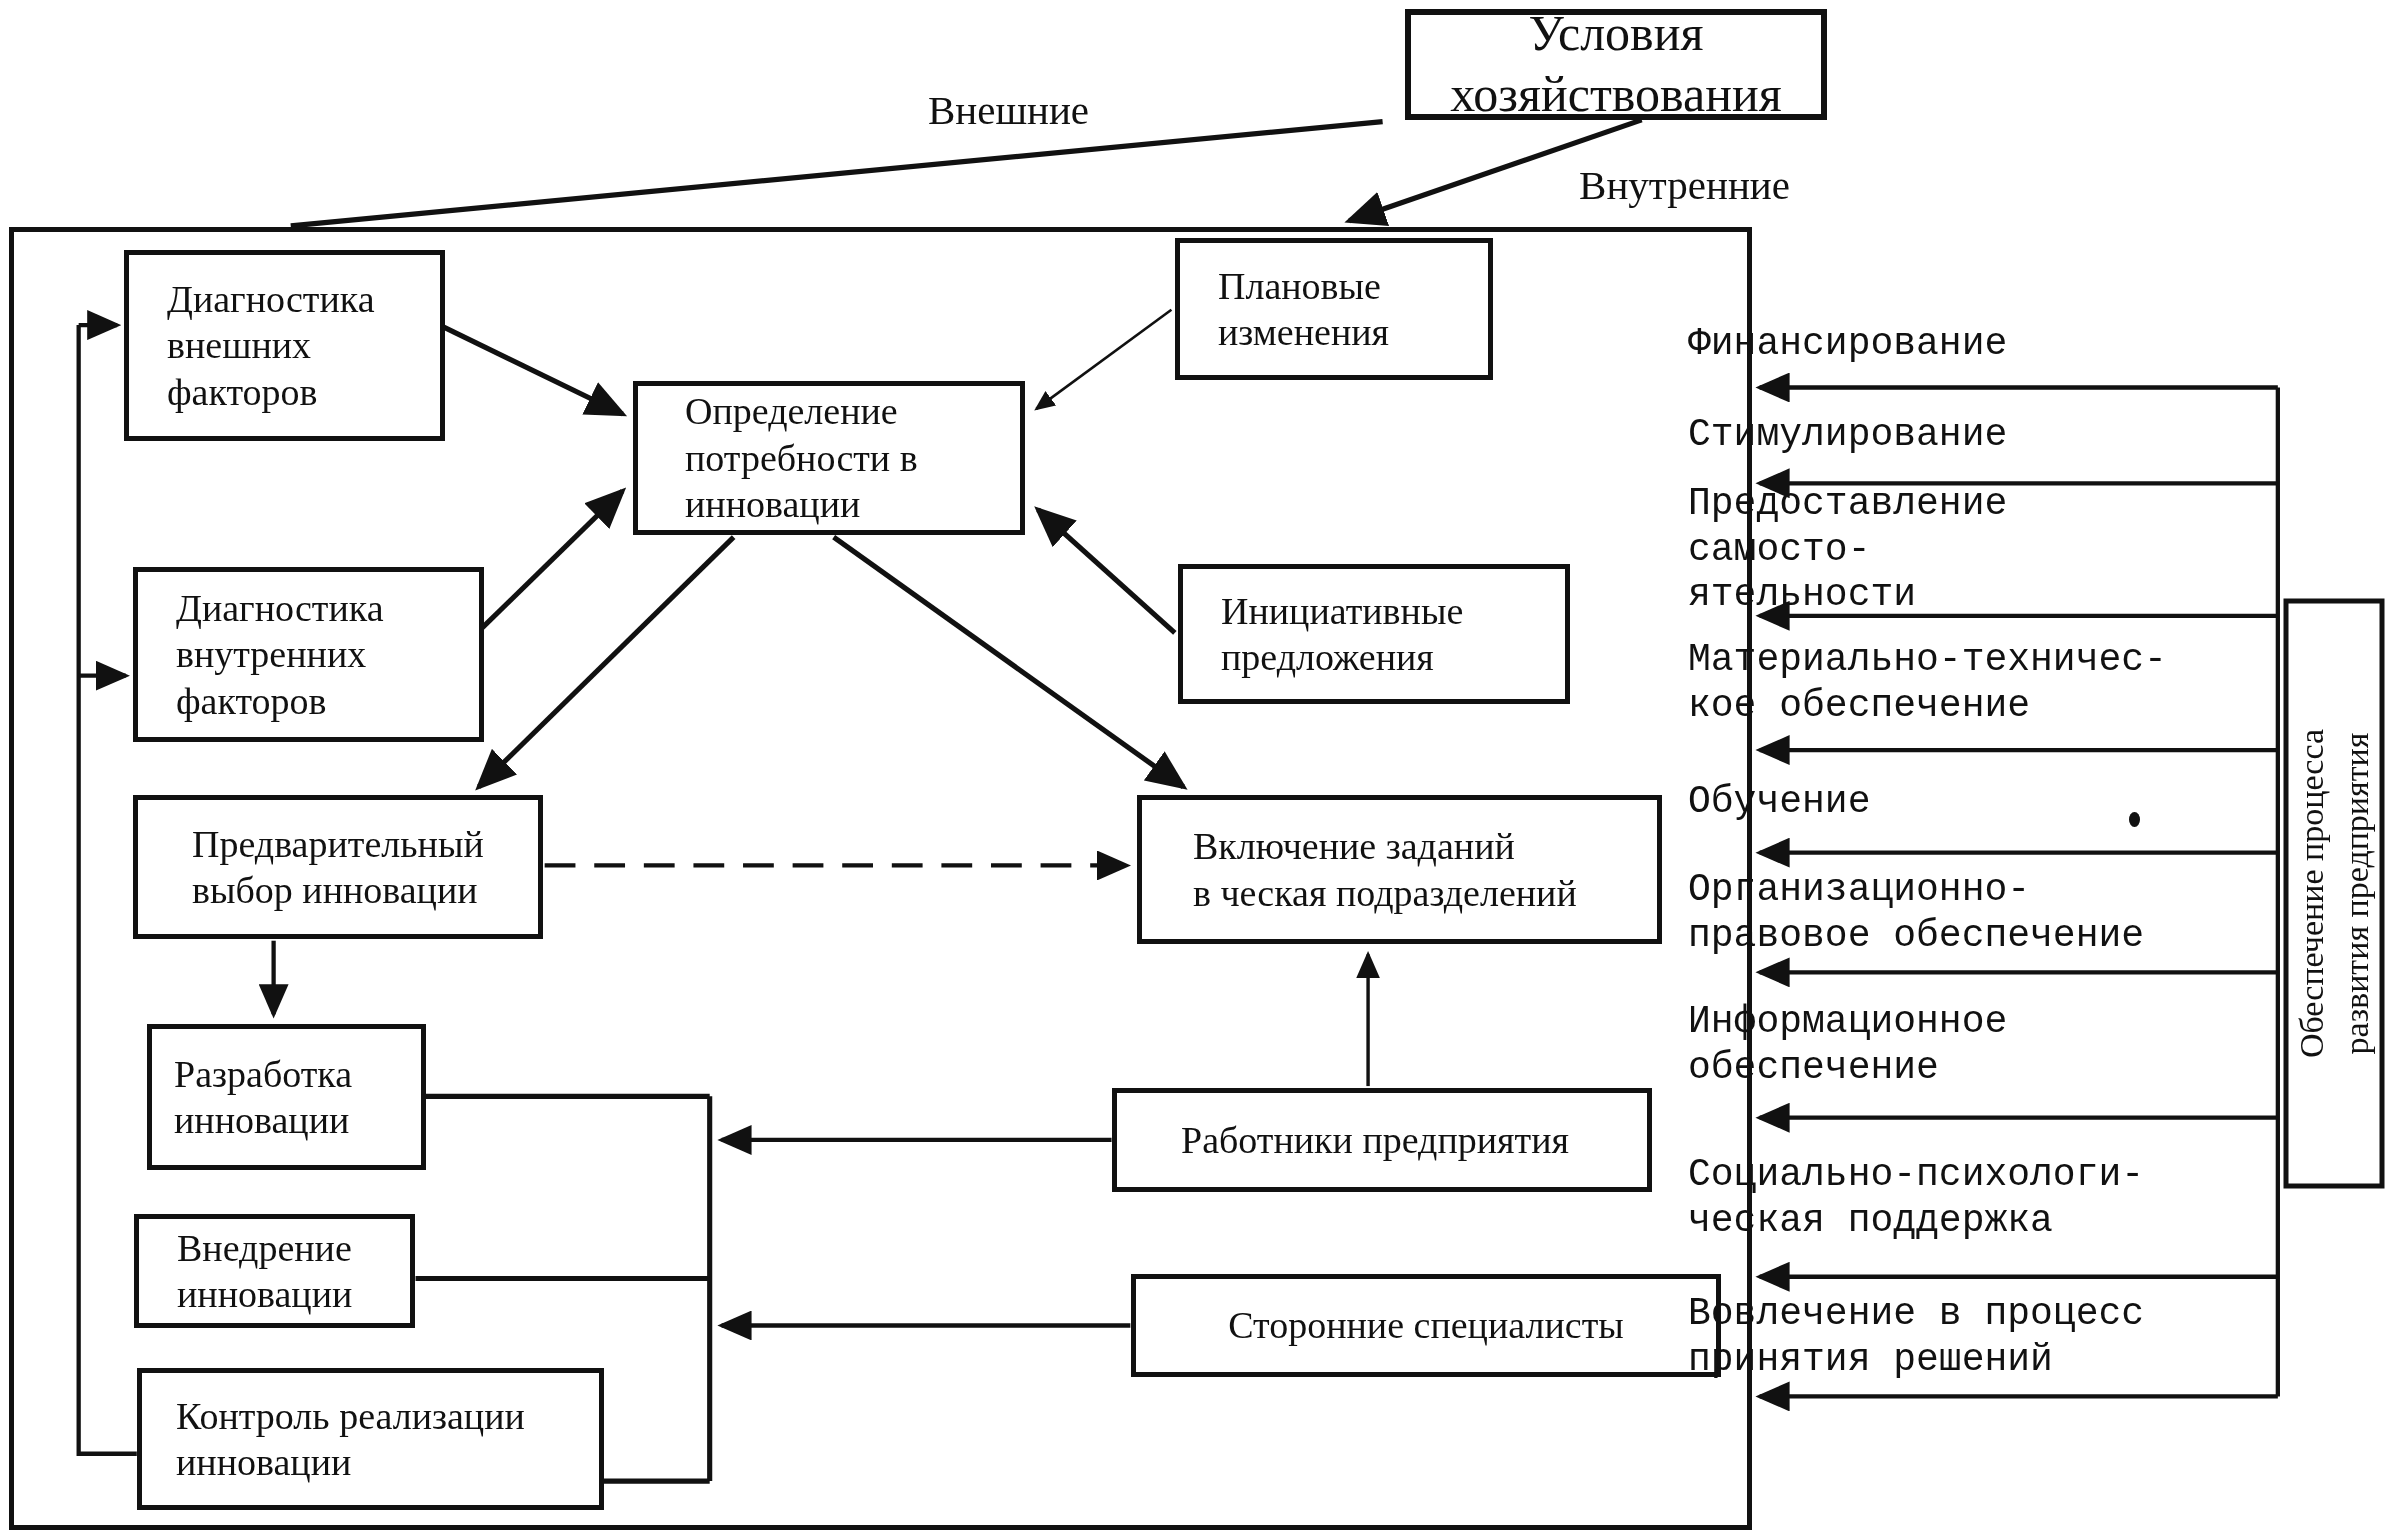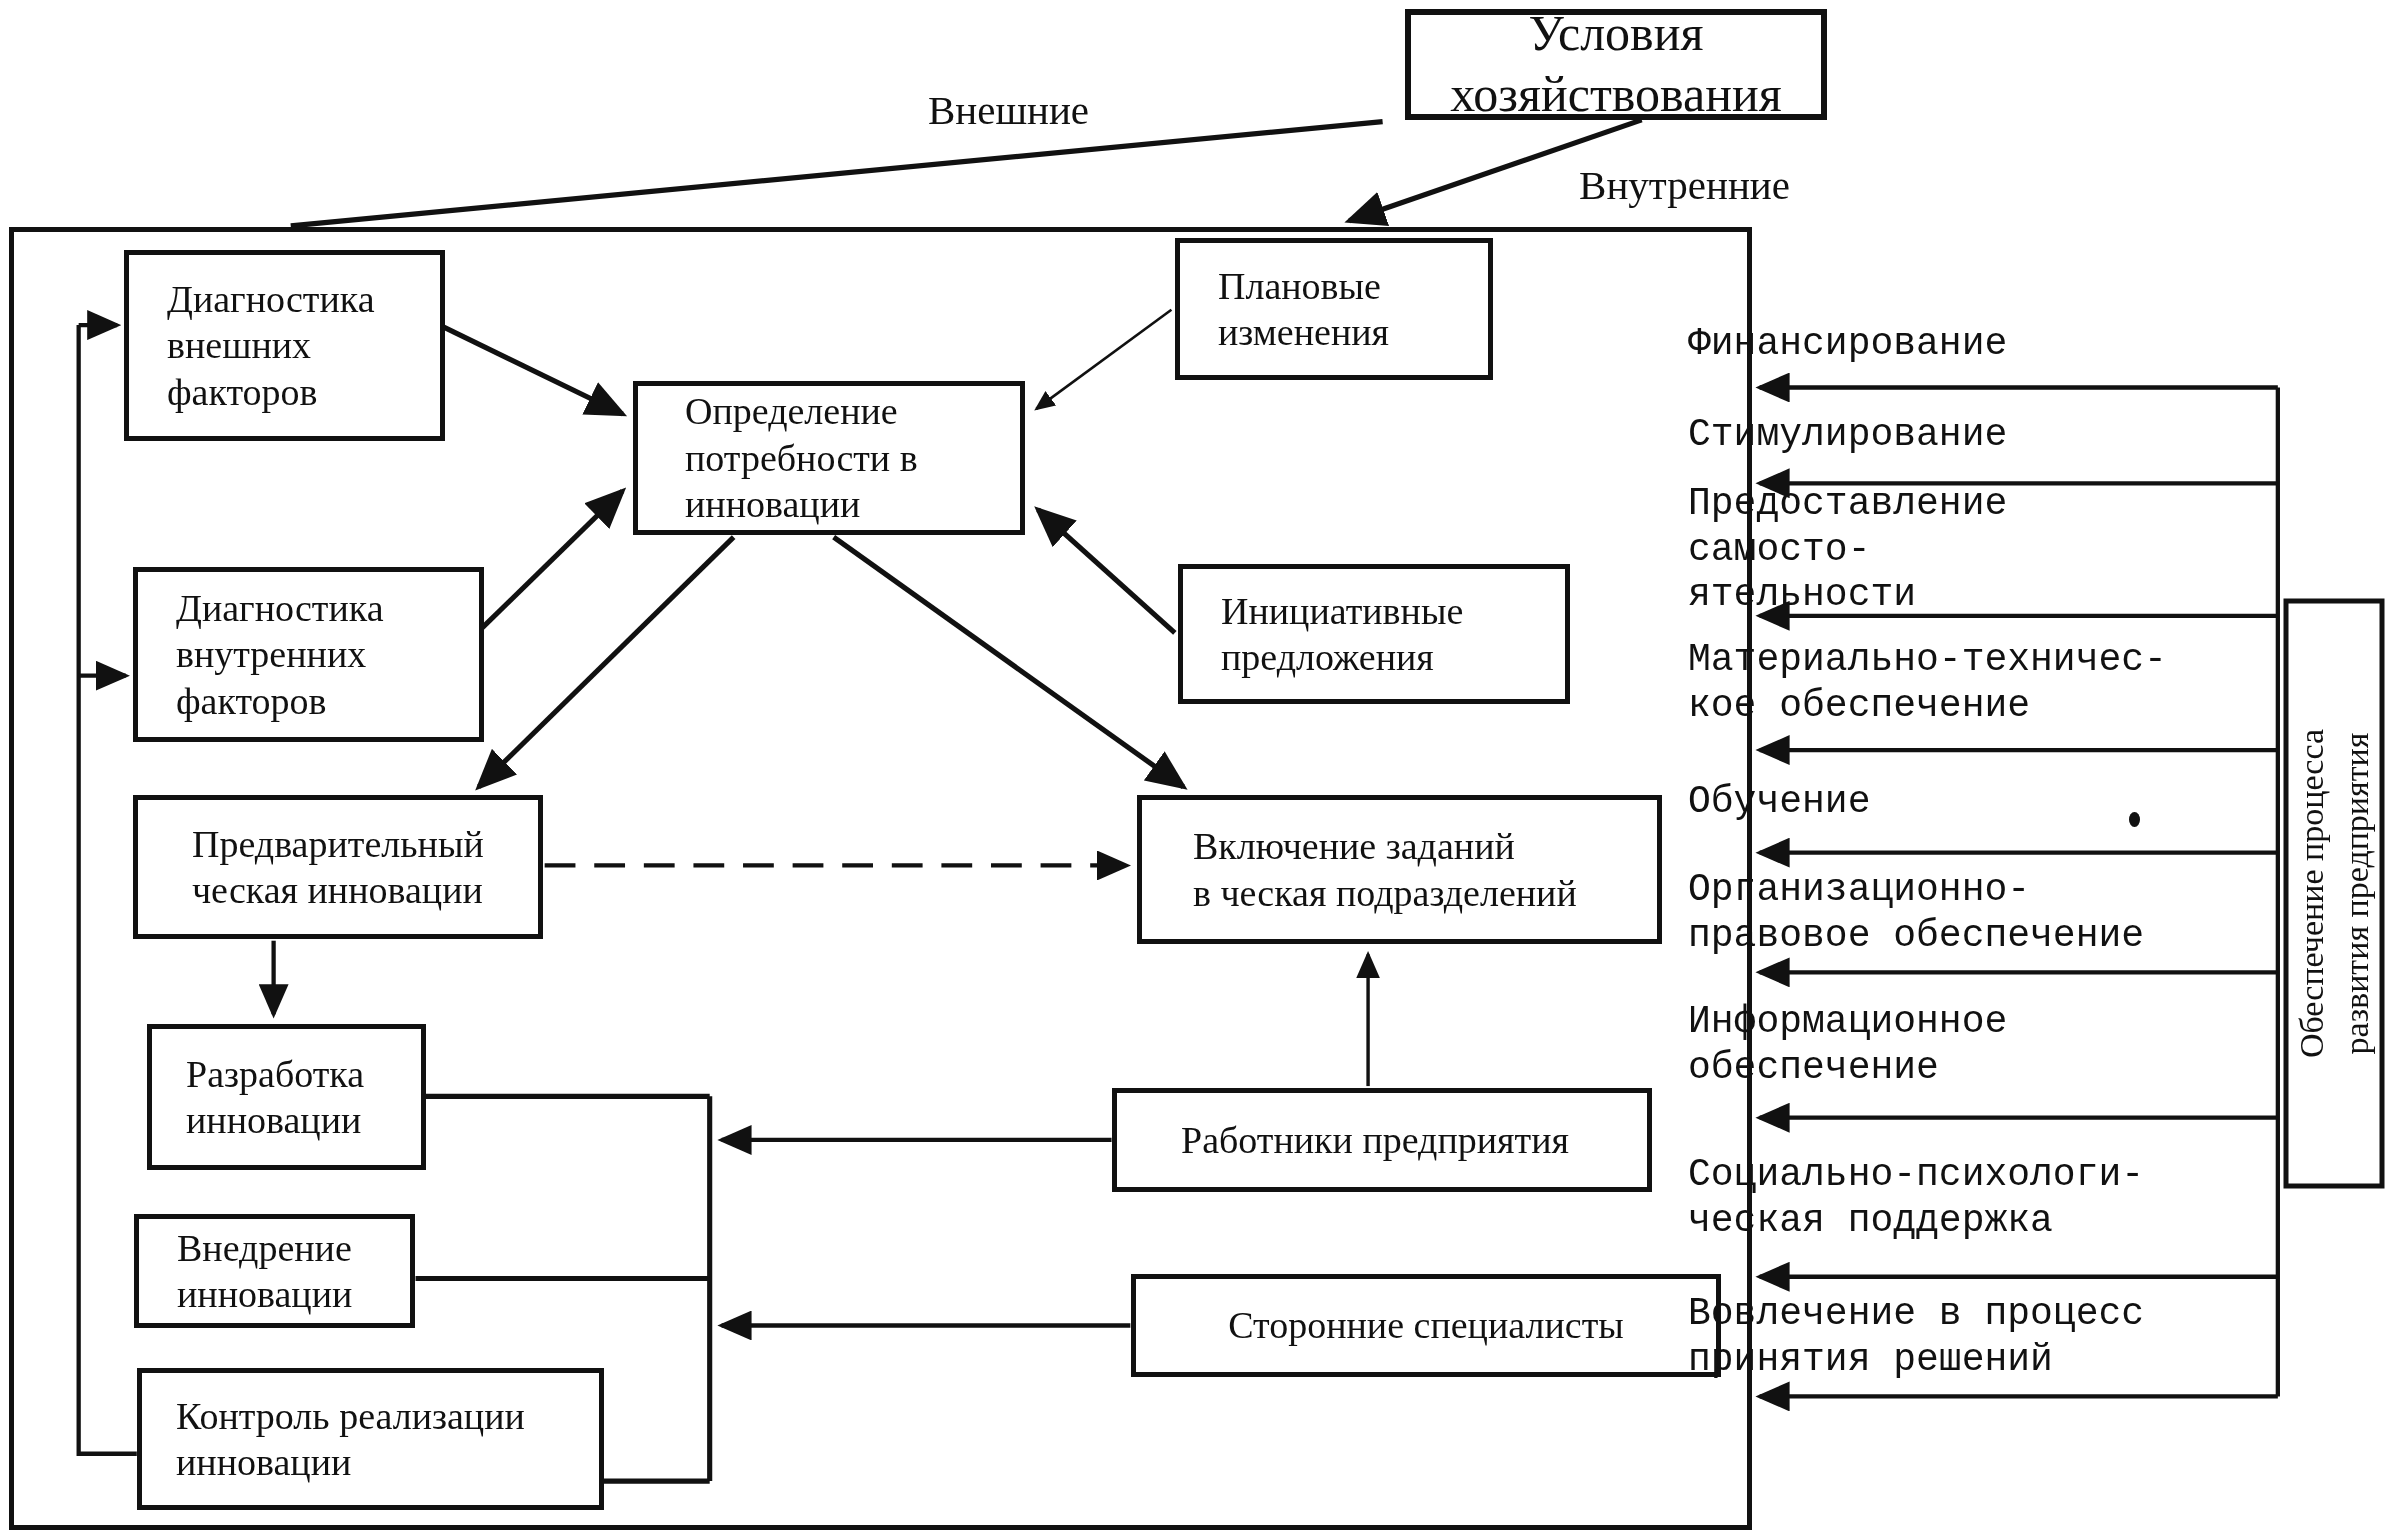--- a/index.html
+++ b/index.html
@@ -18,21 +18,21 @@
   #lbl-ext{left:889px;top:86px;width:239px;text-align:center;}
   #lbl-int{left:1539px;top:161px;width:291px;text-align:center;}
   
   #n-diag-ext{left:124px;top:250px;width:321px;height:191px;}
   #n-plan-chg{left:1175px;top:238px;width:318px;height:142px;}
   #n-central{left:633px;top:381px;width:392px;height:154px;padding-left:47px;}
   #n-diag-int{left:133px;top:567px;width:351px;height:175px;}
   #n-initiative{left:1178px;top:564px;width:392px;height:140px;}
   #n-pre-select{left:133px;top:795px;width:410px;height:144px;padding-left:54px;}
   #n-include{left:1137px;top:795px;width:525px;height:149px;padding-left:51px;}
-  #n-develop{left:147px;top:1024px;width:279px;height:146px;padding-left:34px;}
+  #n-develop{left:147px;top:1024px;width:279px;height:146px;padding-left:22px;}
   #n-implement{left:134px;top:1214px;width:281px;height:114px;}
   #n-control{left:137px;top:1368px;width:467px;height:142px;padding-left:34px;}
   #n-workers{left:1112px;top:1088px;width:540px;height:104px;padding-left:64px;}
   #n-outside{left:1131px;top:1274px;width:590px;height:103px;padding-left:0;text-align:center;}
   
   .srow{position:absolute;left:1688px;width:505px;z-index:2;display:flex;flex-direction:column;
         justify-content:center;font-size:38px;line-height:1.2;background:transparent;font-family:Liberation Mono, monospace;}
   #r0{top:301px;height:86px;}
   #r1{top:387px;height:96px;}
   #r2{top:483px;height:133px;}
@@ -126,21 +126,21 @@
     <span class="ln">Диагностика</span>
     <span class="ln">внутренних</span>
     <span class="ln">факторов</span>
   </div>
   <div class="box" id="n-initiative">
     <span class="ln">Инициативные</span>
     <span class="ln">предложения</span>
   </div>
   <div class="box" id="n-pre-select">
     <span class="ln">Предварительный</span>
-    <span class="ln">ческая инновации</span>
+    <span class="ln">выбор инновации</span>
   </div>
   <div class="box" id="n-include">
     <span class="ln">Включение заданий</span>
     <span class="ln">в ческая подразделений</span>
   </div>
   <div class="box" id="n-develop">
     <span class="ln">Разработка</span>
     <span class="ln">инновации</span>
   </div>
   <div class="box" id="n-implement">

